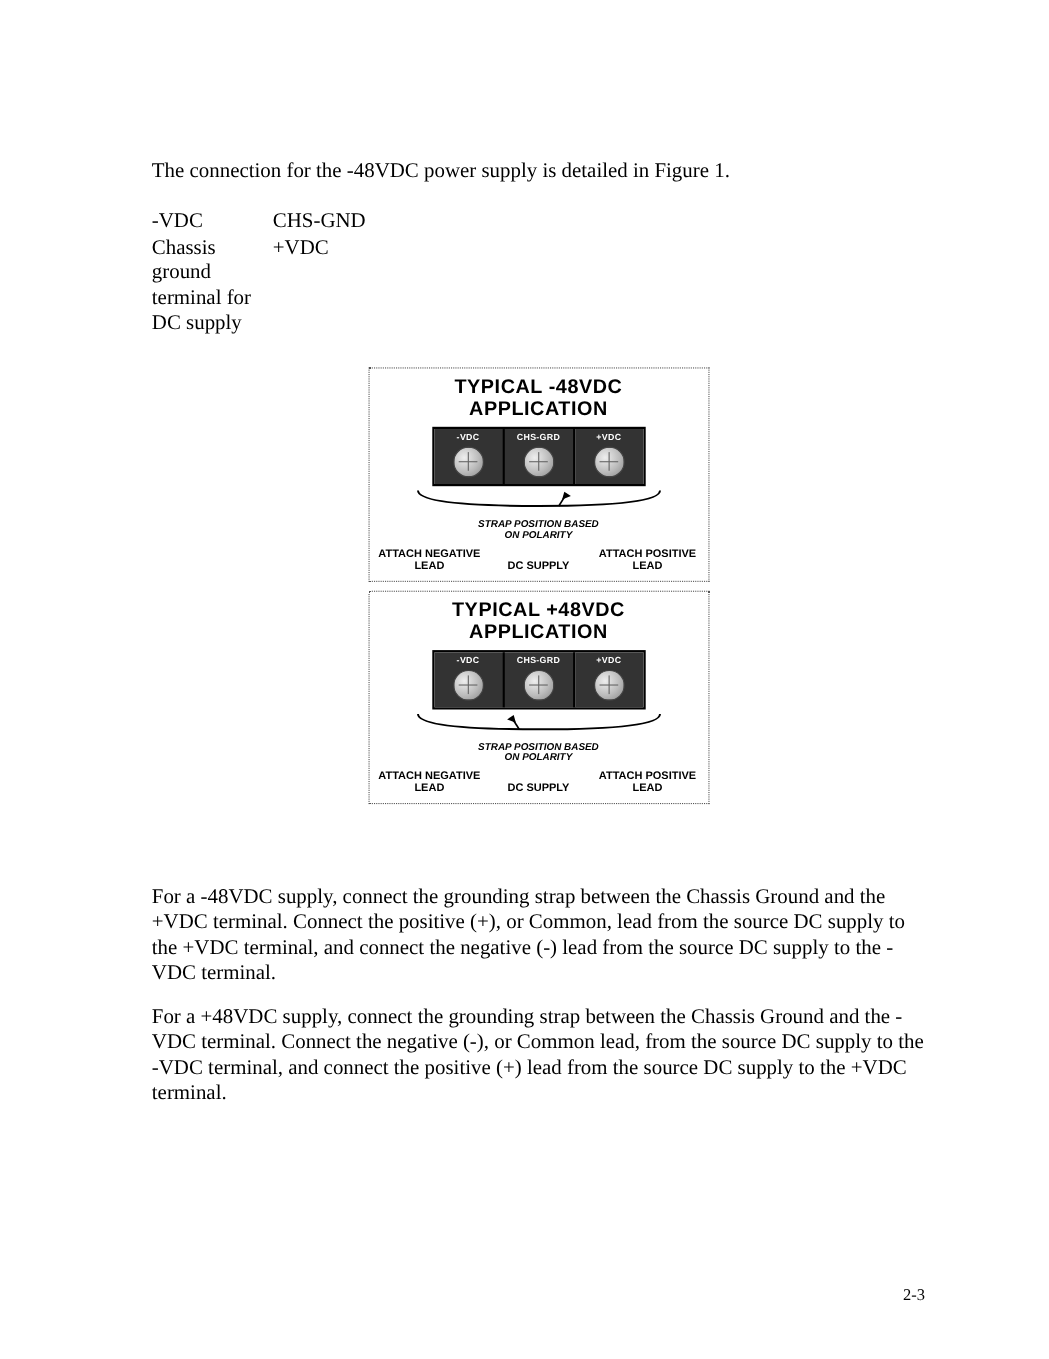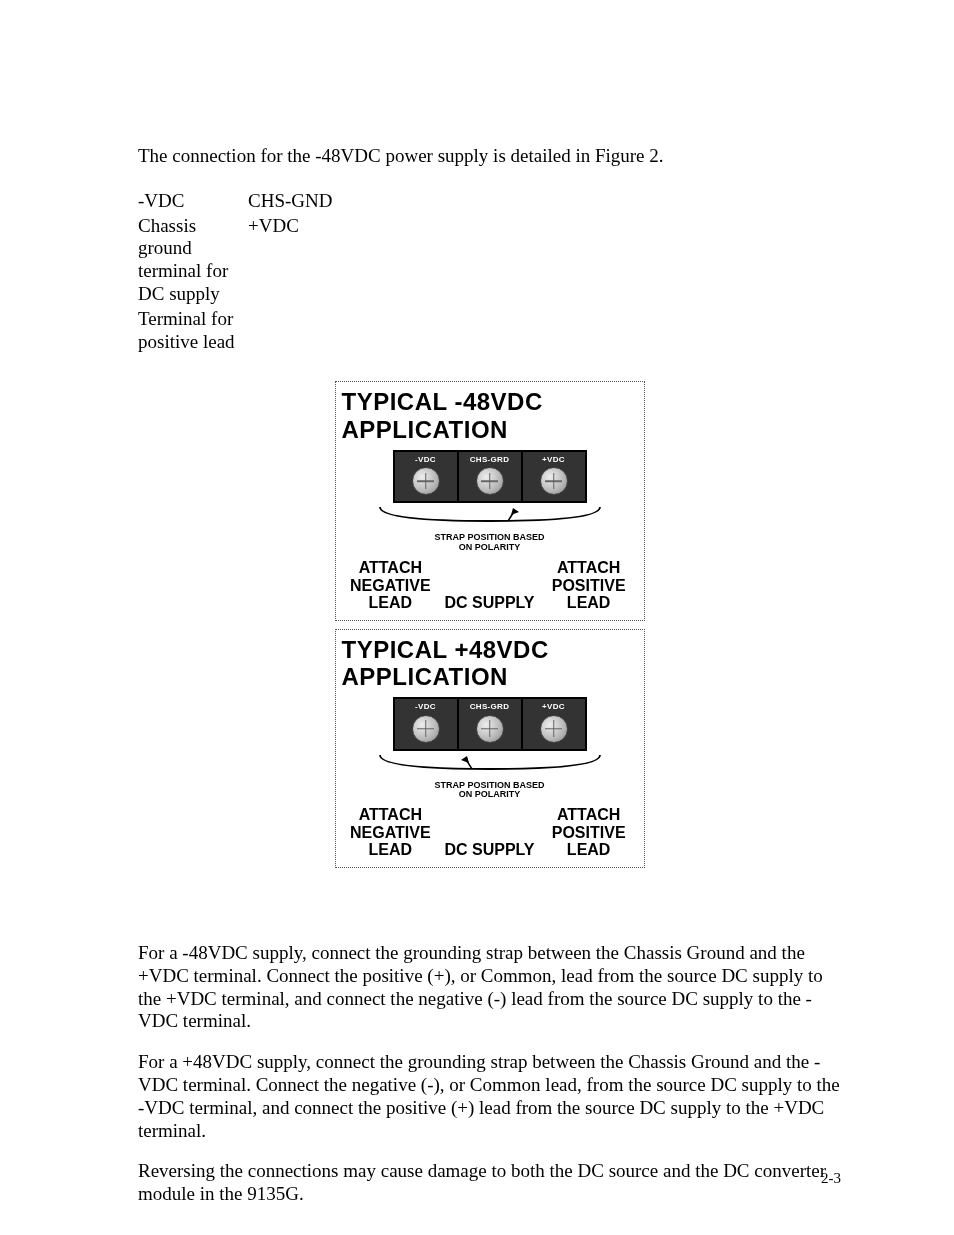--- a/index.html
+++ b/index.html
@@ -34,22 +34,23 @@
     width: 310px;
     font-family: Arial, Helvetica, sans-serif;
     color: #000;
   }
   .fig-block {
     border: 1px dotted #555;
     padding: 6px 6px 8px 6px;
     margin-bottom: 8px;
   }
   .fig-title {
-    font-weight: 700;
-    font-size: 24px;
+    text-align: center;
+    font-weight: 700;
+    font-size: 18px;
     letter-spacing: 0.5px;
     margin-bottom: 6px;
     line-height: 1.15;
   }
   .term-strip {
     width: 190px;
     margin: 0 auto 4px auto;
     border: 2px solid #000;
     display: flex;
   }
@@ -89,25 +90,26 @@
   }
   .screw::after {
     top: 50%; left: 18%; height: 1.5px; width: 64%; transform: translateY(-50%);
   }
   .strap-note {
     text-align: center;
     font-size: 9px;
     font-weight: 700;
     line-height: 1.1;
     margin: 6px 0 6px 0;
+    font-style: italic;
   }
   .bottom-row {
     display: flex;
     justify-content: space-between;
-    font-size: 16px;
+    font-size: 10px;
     font-weight: 700;
     text-align: center;
     line-height: 1.1;
   }
   .bottom-row .mid { align-self: flex-end; }
   .bottom-row > div { width: 33%; }
   .body-para { margin-bottom: 18px; }
   .page-num {
     position: absolute;
     right: 113px;
@@ -117,28 +119,27 @@
   .strap-svg {
     display:block;
     margin: -2px auto 0 auto;
   }
 </style>
 </head>
 <body>
 
 <div class="page">
 
-  <div class="intro">The connection for the -48VDC power supply is detailed in Figure 2.</div>
+  <div class="intro">The connection for the -48VDC power supply is detailed in Figure 1.</div>
 
   <div class="defs">
     <div>-VDC</div>
     <div>CHS-GND</div>
     <div>Chassis ground terminal for DC supply</div>
     <div>+VDC</div>
-    <div>Terminal for positive lead</div>
   </div>
 
   <div class="figure-wrap">
     <div class="figure">
 
       <div class="fig-block">
         <div class="fig-title">
           <span>TYPICAL -48VDC</span><br>
           <span>APPLICATION</span>
         </div>
@@ -217,16 +218,15 @@
             <span>LEAD</span>
           </div>
         </div>
       </div>
 
     </div>
   </div>
 
   <div class="body-para">For a -48VDC supply, connect the grounding strap between the Chassis Ground and the +VDC terminal. Connect the positive (+), or Common, lead from the source DC supply to the +VDC terminal, and connect the negative (-) lead from the source DC supply to the -VDC terminal.</div>
   <div class="body-para">For a +48VDC supply, connect the grounding strap between the Chassis Ground and the -VDC terminal. Connect the negative (-), or Common lead, from the source DC supply to the -VDC terminal, and connect the positive (+) lead from the source DC supply to the +VDC terminal.</div>
-  <div class="body-para">Reversing the connections may cause damage to both the DC source and the DC converter module in the 9135G.</div>
 
   <div class="page-num">2-3</div>
 </div>
 
 </body></html>

